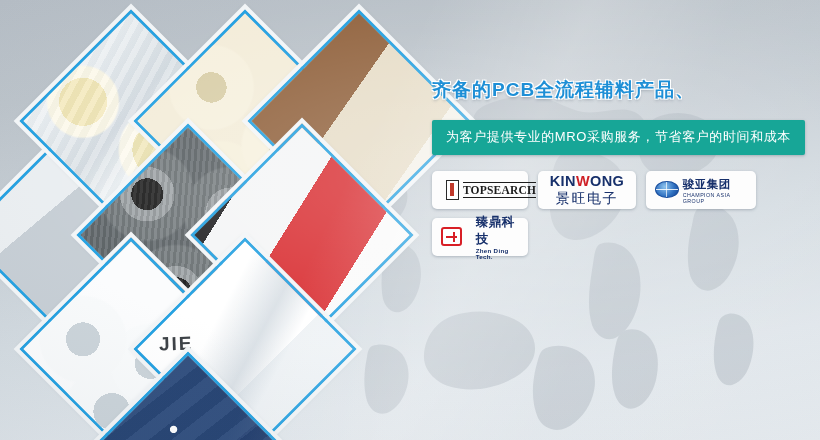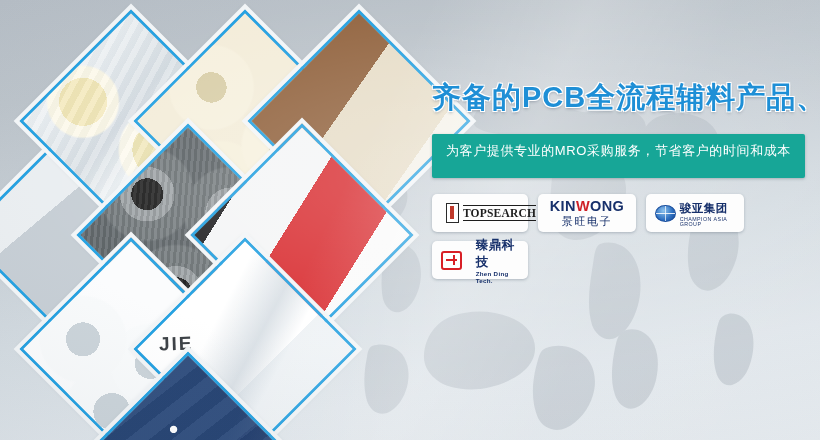--- a/index.html
+++ b/index.html
@@ -178,41 +178,41 @@
   }
   .art-grey { background: linear-gradient(140deg, #e9edf0 0 40%, #c4ccd3 40% 100%); }
 
   
   .content {
     position: absolute;
     left: 432px; top: 76px;
     width: 388px;
   }
   .headline {
-    font-size: 29px;
+    font-size: 19px;
     font-weight: bold;
     color: #1e8fd6;
     line-height: 1.46;
     letter-spacing: 1px;
     text-shadow:
       -1px -1px 0 #ffffff,  1px -1px 0 #ffffff,
       -1px  1px 0 #ffffff,  1px  1px 0 #ffffff,
        0    2px 3px rgba(90,105,120,0.45);
     white-space: nowrap;
   }
   .headline .l2 { display: block; }
 
   .subbar {
     margin-top: 16px;
     display: inline-block;
     background: #17a697;
     color: #ffffff;
     font-size: 13px;
     letter-spacing: .6px;
-    padding: 8px 14px 18px 14px;
+    padding: 8px 14px 9px 14px;
     border-radius: 2px;
     box-shadow: 0 1px 3px rgba(70,90,100,0.35);
     white-space: nowrap;
   }
 
   
   .logos {
     margin-top: 16px;
     width: 376px;
     display: flex;
@@ -224,21 +224,21 @@
     border-radius: 5px;
     height: 38px;
     display: flex;
     align-items: center;
     justify-content: center;
     padding: 0 9px;
     box-shadow: 0 1px 3px rgba(90,105,120,0.38);
   }
   .logo-badge.b1 { width: 96px; }
   .logo-badge.b2 { width: 98px; align-items: center; }
-  .logo-badge.b3 { width: 98px; }
+  .logo-badge.b3 { width: 110px; }
   .logo-badge.b4 { width: 96px; }
 
   
   .ls-topsearch { display: flex; align-items: center; gap: 4px; padding-left: 22px; }
   .ts-mark {
     width: 13px; height: 20px;
     border: 1.6px solid #2a2a2a;
     background: #ffffff;
     position: relative;
   }
@@ -257,21 +257,21 @@
     line-height: 1.05;
   }
 
   
   .ls-kinwong { text-align: center; line-height: 1.08; }
   .kw-word {
     font-size: 14.5px; font-weight: bold; color: #17306b;
     letter-spacing: .4px;
   }
   .kw-word .w { color: #cf2026; }
-  .kw-sub { font-size: 11px; color: #17306b; letter-spacing: 1.6px; margin-top: 1px; }
+  .kw-sub { font-size: 14px; color: #17306b; letter-spacing: 1.6px; margin-top: 1px; }
 
   
   .ls-champion { display: flex; align-items: center; gap: 4px; }
   .ca-globe {
     width: 26px; height: 17px; border-radius: 50%;
     background: radial-gradient(circle at 40% 32%, #8fc4ee 0%, #2d6fc0 58%, #13408c 100%);
     position: relative; overflow: hidden;
     border: 1px solid #1b4f9e;
   }
   .ca-globe::before {

